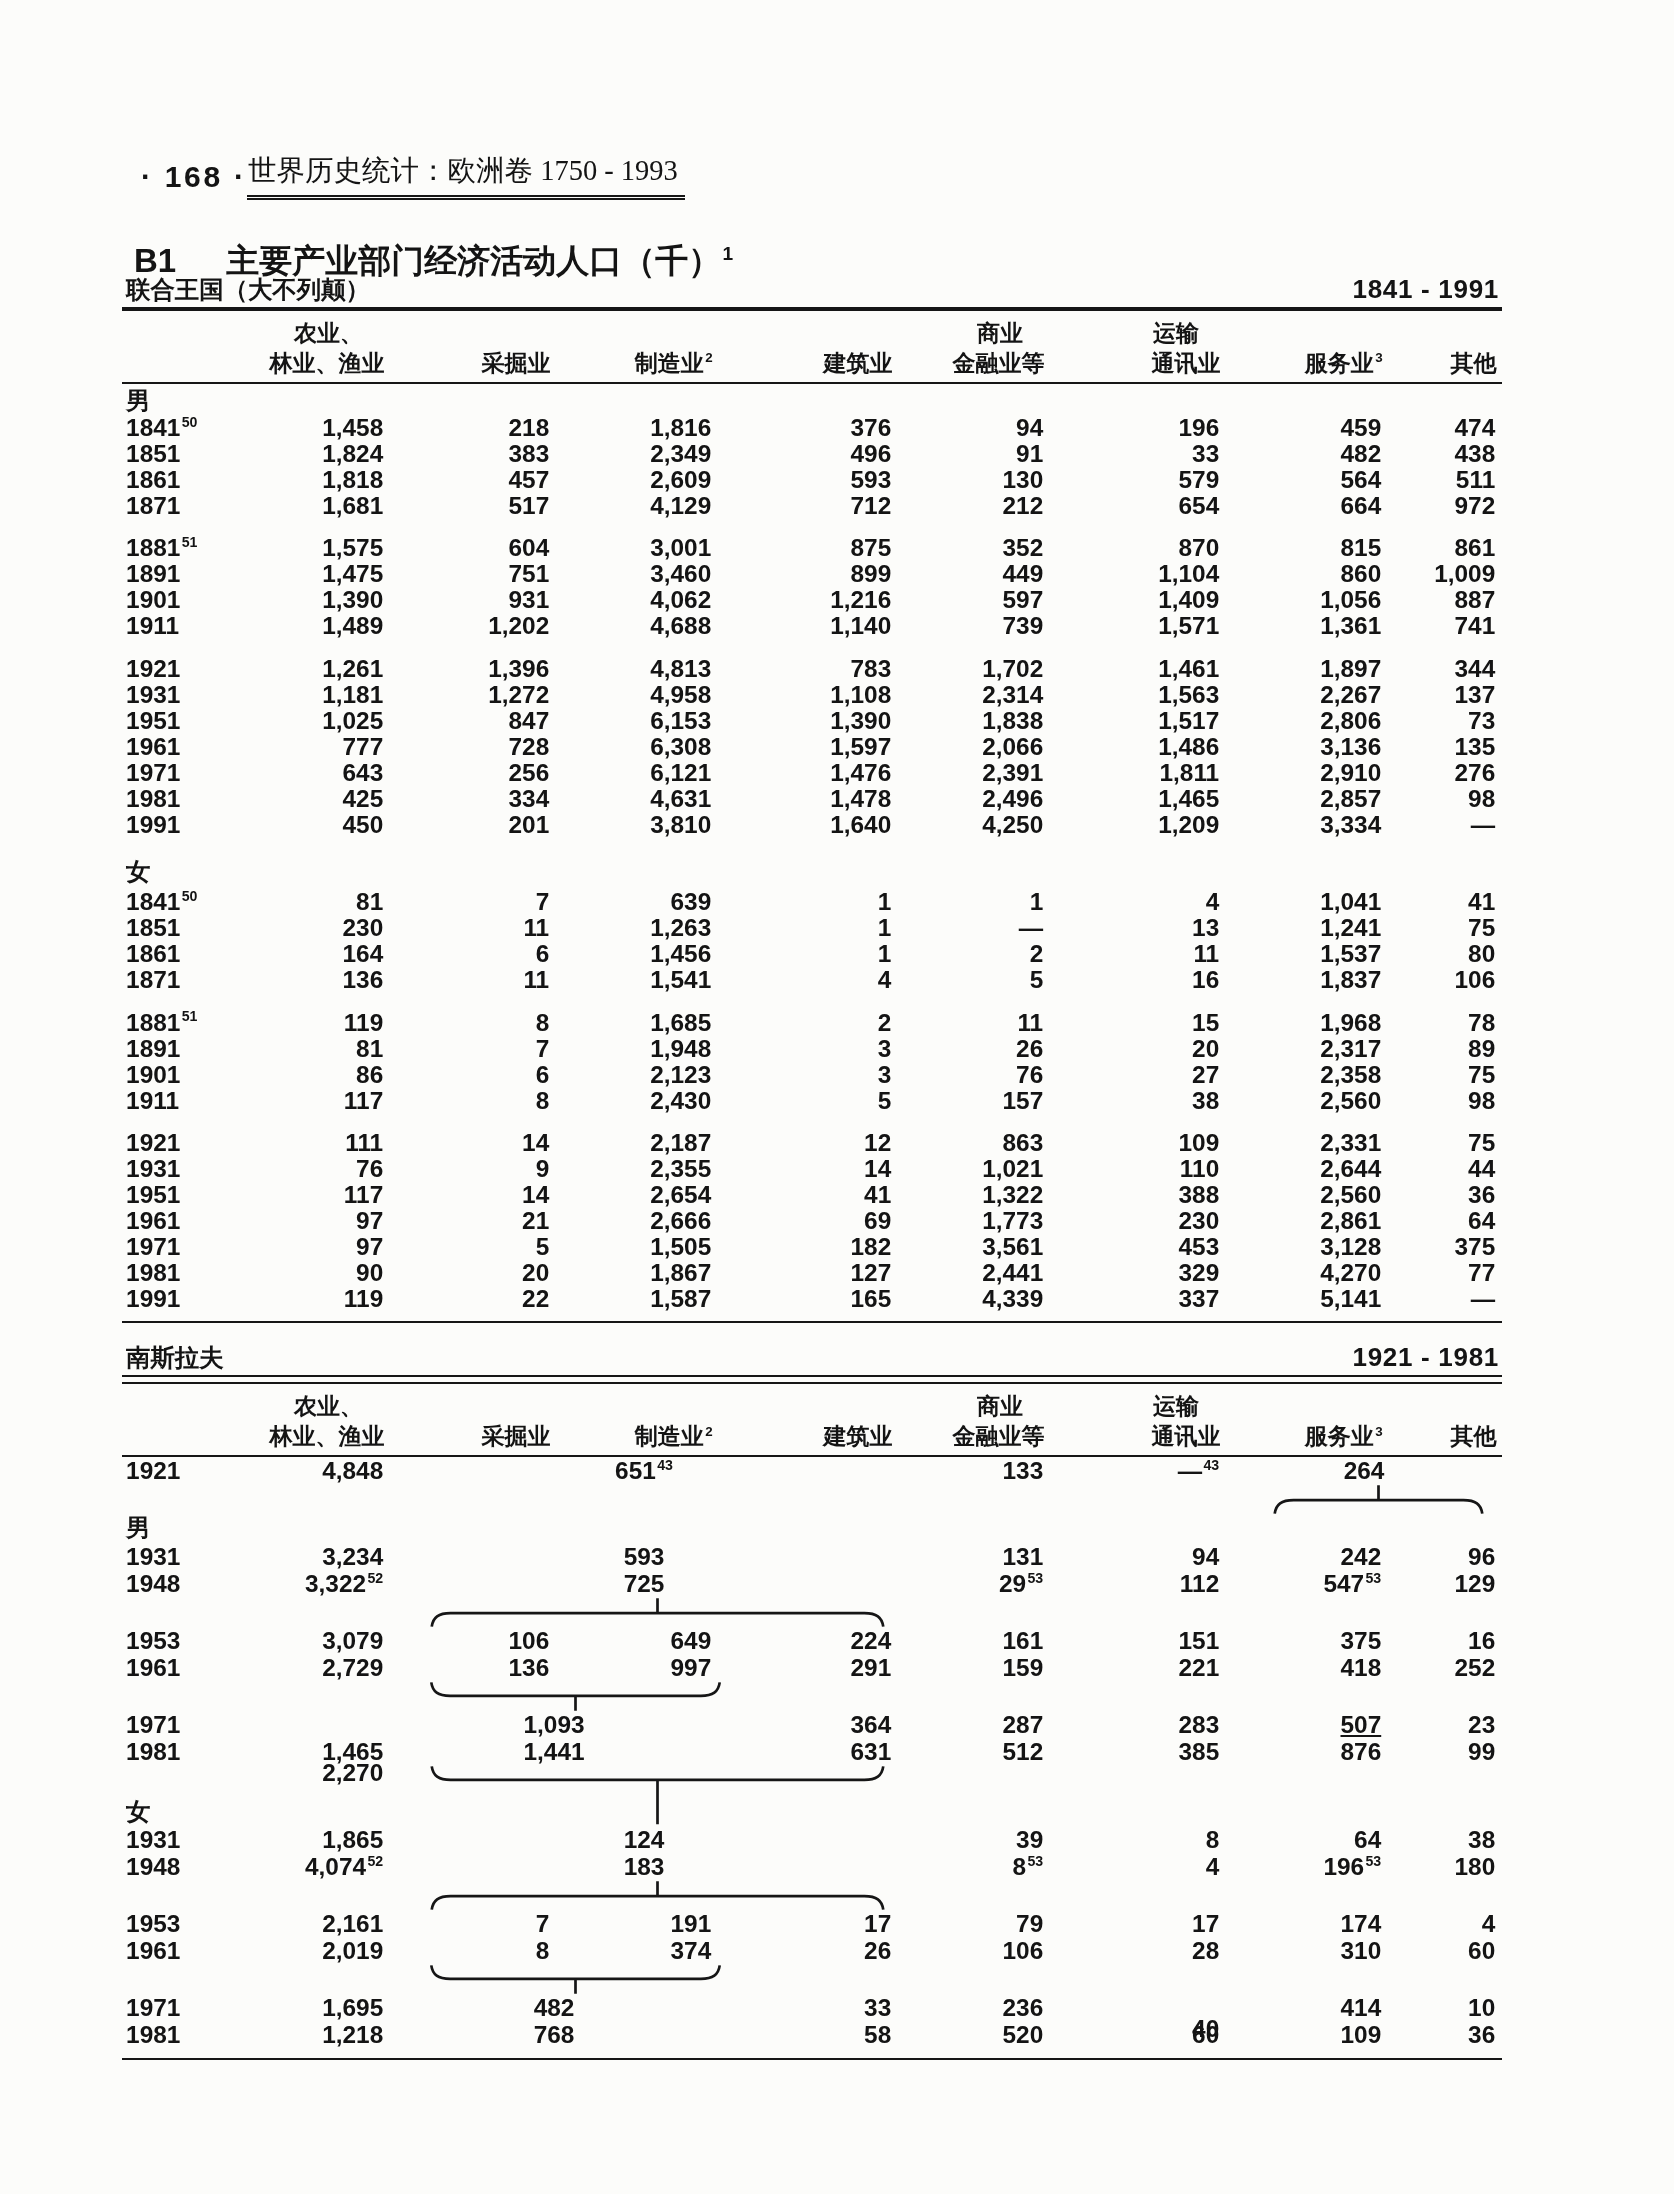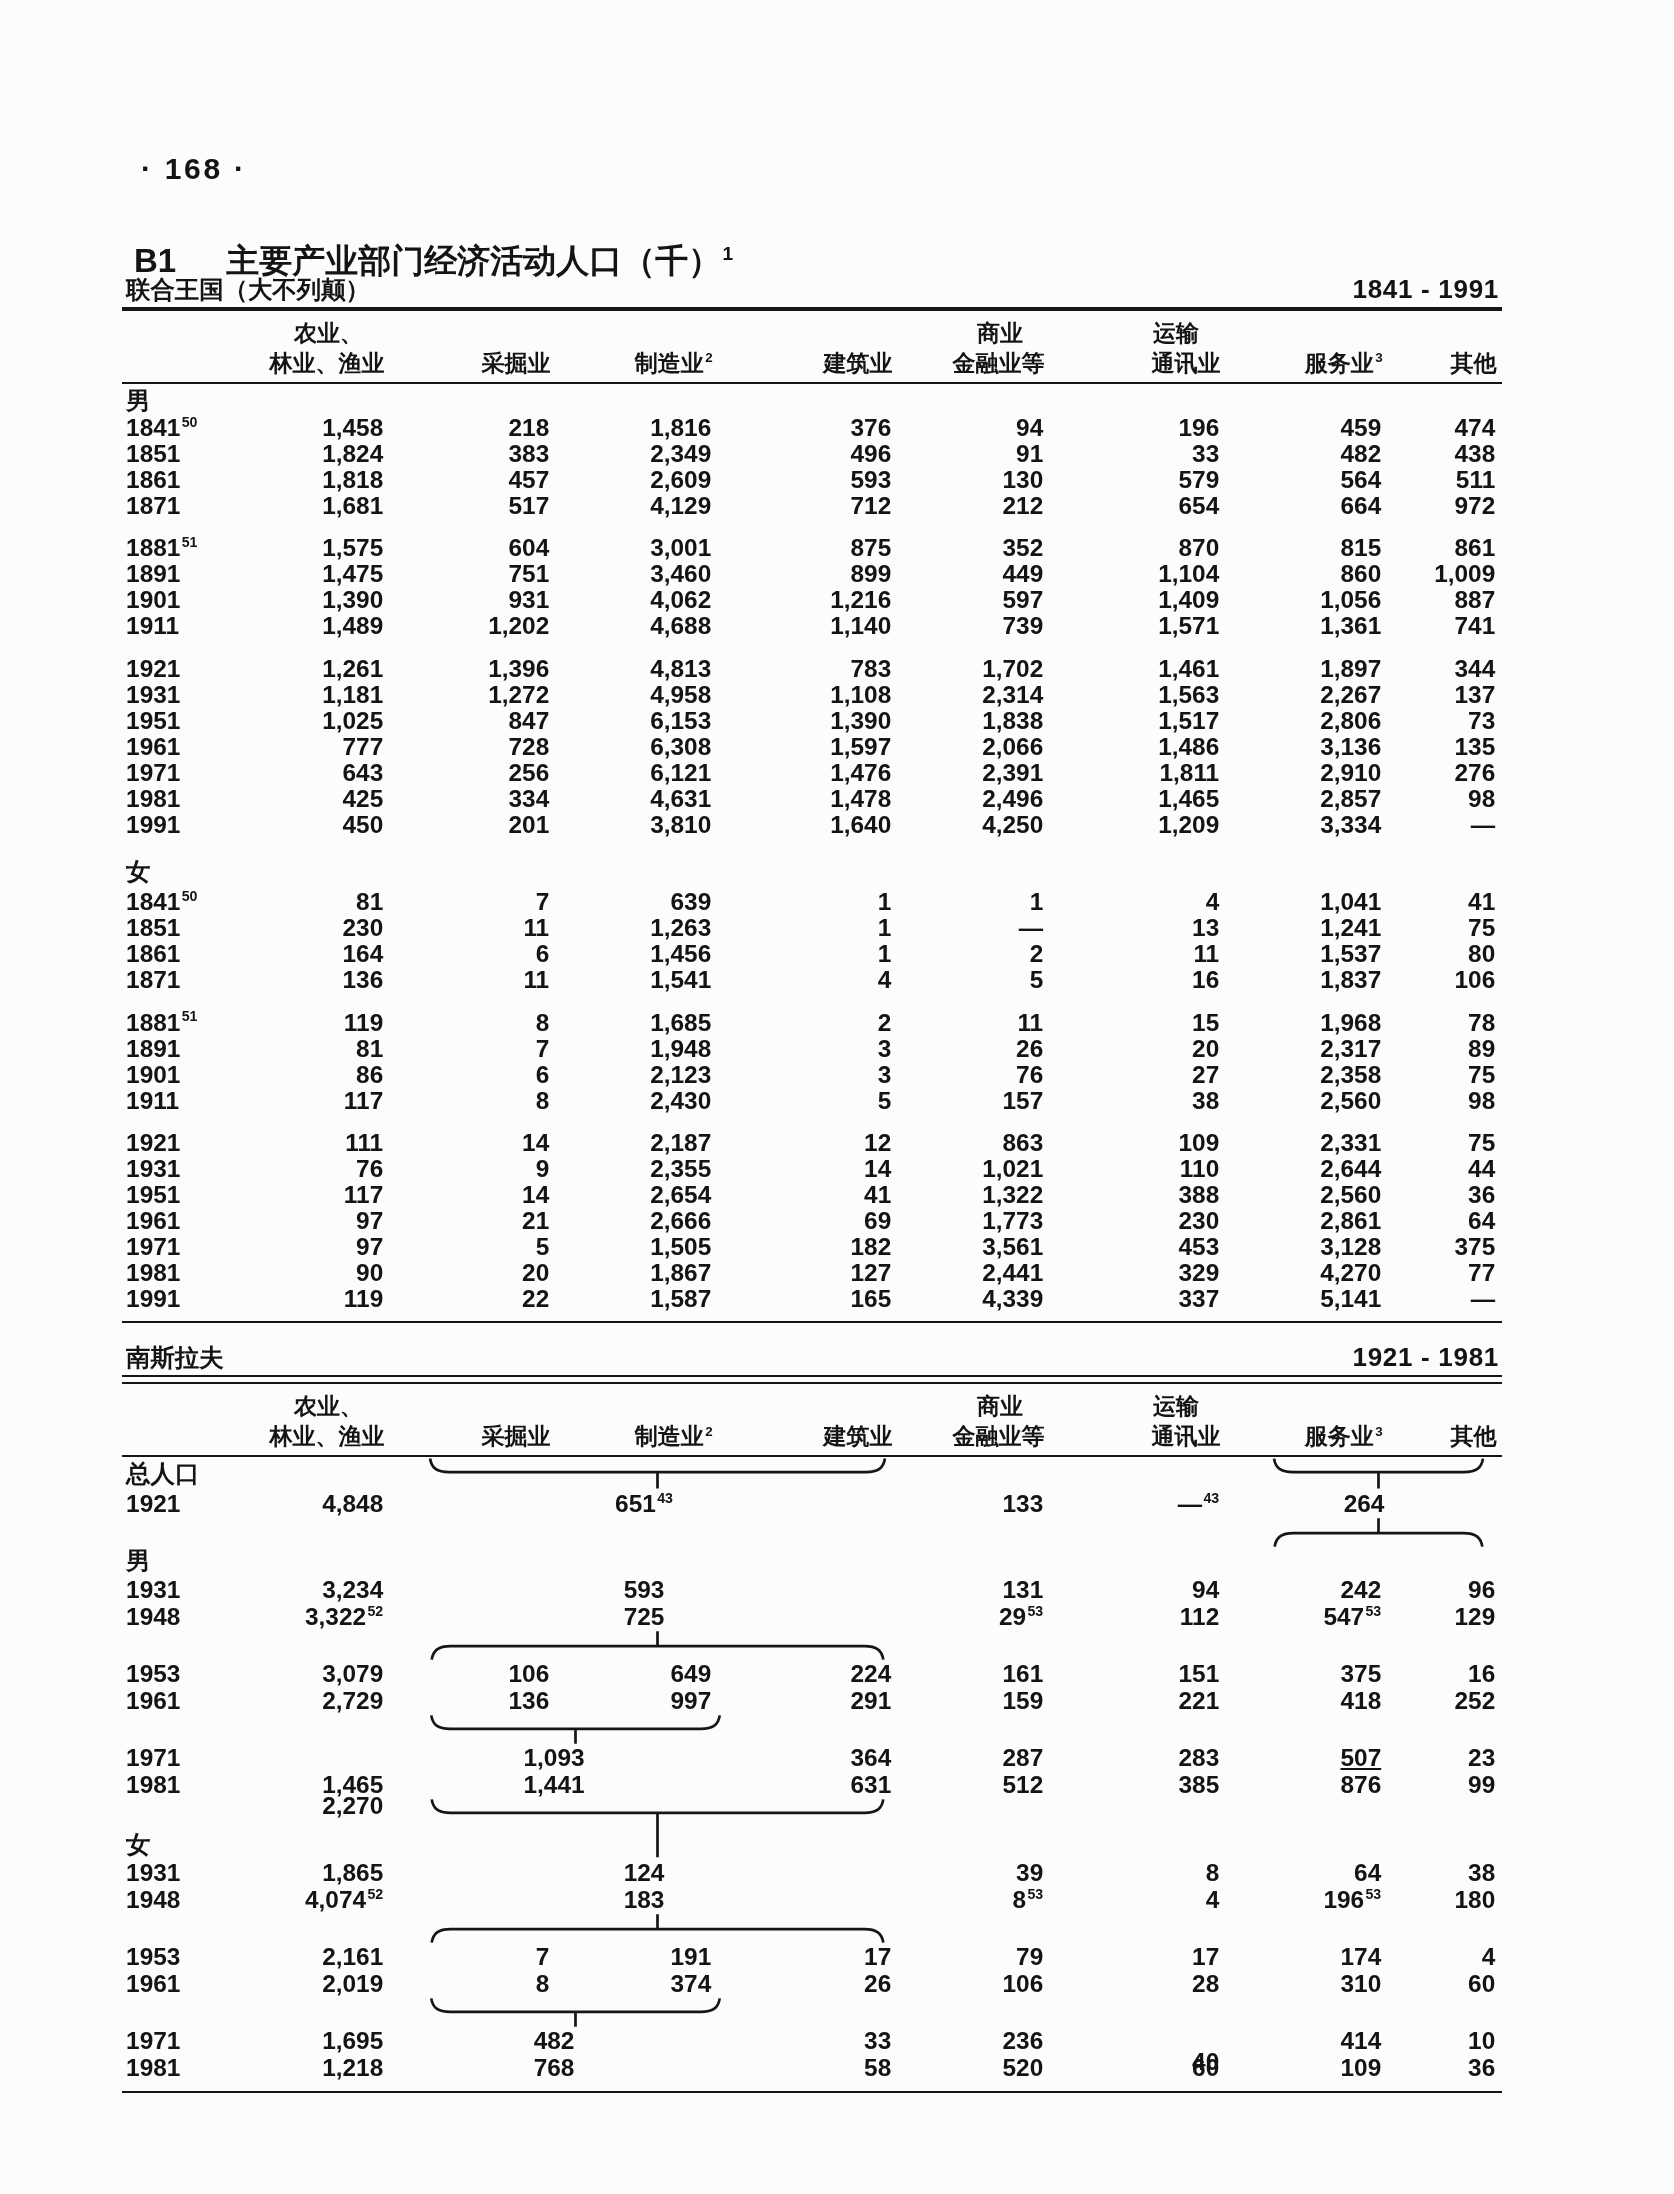--- a/index.html
+++ b/index.html
@@ -56,20 +56,21 @@
   .band .band-label{position:absolute;left:4.1px;bottom:0;font-size:24.4px;font-weight:bold;}
   .svgA{left:304px;}
   .svgE{left:304px;}
   .svgB{left:1148px;}
 </style>
 </head>
 <body>
 
 <div class="page-header">
   <span class="page-number">· 168 ·</span>
+  <span class="book-title">世界历史统计：欧洲卷 1750 - 1993</span>
 </div>
 
 <div class="b1-line">
   <span class="tid">B1</span><span>主要产业部门经济活动人口（千）</span><sup>1</sup>
 </div>
 
 <div class="caption-line uk">
   <span class="region-label">联合王国（大不列颠）</span>
   <span class="year-range">1841 - 1991</span>
 </div>
@@ -482,29 +483,20 @@
       <div class="hcell"><span>建筑业</span></div>
       <div class="hcell"><span>金融业等</span></div>
       <div class="hcell"><span>通讯业</span></div>
       <div class="hcell"><span>服务业</span><sup>3</sup></div>
       <div class="hcell"><span>其他</span></div>
     </div>
   </div>
 
   <div class="rule"></div>
 
-  <div class="band tall">
-    <span class="band-label">总人口</span>
-    <svg class="svgA" width="463" height="33" viewBox="0 0 682 48">
-      <path d="M 6 2 C 8 16 16 22 34 22 L 648 22 C 666 22 674 16 676 2 M 341 22 L 341 46" fill="none" stroke="#161616" stroke-width="4"></path>
-    </svg>
-    <svg class="svgB" width="217" height="33" viewBox="0 0 320 48">
-      <path d="M 6 2 C 8 16 16 22 34 22 L 286 22 C 304 22 312 16 314 2 M 160 22 L 160 46" fill="none" stroke="#161616" stroke-width="4"></path>
-    </svg>
-  </div>
 
   <div>
       <div class="grid trow">
         <div class="cell ycell">1921</div>
         <div class="cell" style="grid-column: 2;">4,848</div>
         <div class="cell span" style="grid-column: 3 / span 3;">651<sup>43</sup></div>
         <div class="cell" style="grid-column: 6;">133</div>
         <div class="cell" style="grid-column: 7;">—<sup>43</sup></div>
         <div class="cell span" style="grid-column: 8 / span 2;">264</div>
       </div>

